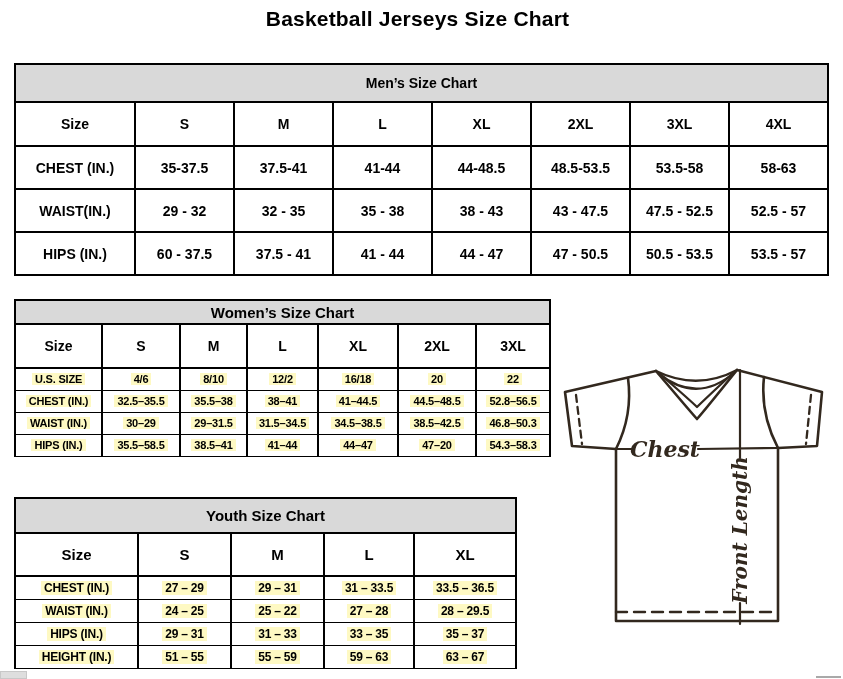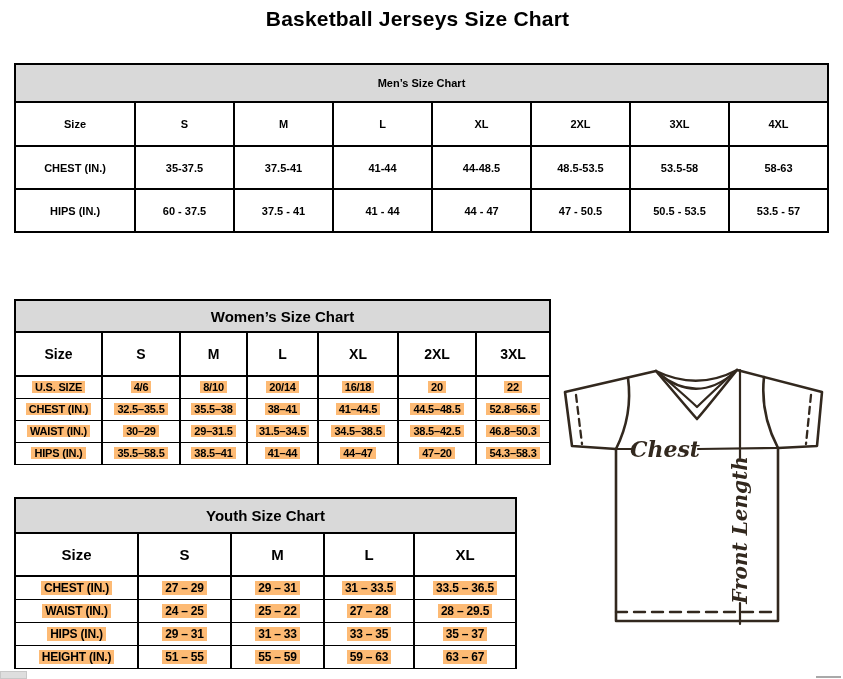--- a/index.html
+++ b/index.html
@@ -36,39 +36,39 @@
     padding: 0;
     overflow: hidden;
     white-space: nowrap;
   }
   td.band { background: #d9d9d9; font-size: 15px; }
 
   
   .mens tr.band-row { height: 38px; }
   .mens tr.size-row { height: 44px; }
   .mens tr.data-row { height: 43px; }
-  .mens td { font-size: 11px; margin-top: 20px; }
+  .mens td { font-size: 14px; margin-top: 20px; }
 
   
-  .womens tr.band-row { height: 32px; }
+  .womens tr.band-row { height: 24px; }
   .womens tr.size-row { height: 44px; font-size: 14px; }
   .womens tr.size-row td { font-size: 14px; }
   .womens tr.data-row { height: 22px; }
   .womens tr.data-row td { font-size: 11px; letter-spacing: -0.2px; border-width: 1px 2px; }
   .womens tr.size-row td { border-bottom-width: 2px; }
 
   
   .youth tr.band-row { height: 35px; margin-top: 34px; }
   .youth tr.size-row { height: 43px; }
   .youth tr.size-row td { font-size: 15px; }
   .youth tr.data-row { height: 23px; }
   .youth tr.data-row td { font-size: 12px; letter-spacing: -0.2px; border-width: 1px 2px; }
   .youth tr.size-row td { border-bottom-width: 2px; }
 
-  .hl { background: #fdba74; padding: 0 3px; }
+  .hl { background: #fef9c3; padding: 0 3px; }
 
   .jersey { position: absolute; left: 552px; top: 360px; width: 292px; height: 266px; }
   .jersey text {
     font-family: "DejaVu Serif", serif;
     font-style: italic;
     font-weight: bold;
     fill: #32281e;
   }
 
   .scroll-thumb-left {
@@ -115,20 +115,30 @@
       <td>CHEST (IN.)</td>
       <td>35-37.5</td>
       <td>37.5-41</td>
       <td>41-44</td>
       <td>44-48.5</td>
       <td>48.5-53.5</td>
       <td>53.5-58</td>
       <td>58-63</td>
     </tr>
     <tr class="data-row">
+      <td>WAIST(IN.)</td>
+      <td>29 - 32</td>
+      <td>32 - 35</td>
+      <td>35 - 38</td>
+      <td>38 - 43</td>
+      <td>43 - 47.5</td>
+      <td>47.5 - 52.5</td>
+      <td>52.5 - 57</td>
+    </tr>
+    <tr class="data-row">
       <td>HIPS (IN.)</td>
       <td>60 - 37.5</td>
       <td>37.5 - 41</td>
       <td>41 - 44</td>
       <td>44 - 47</td>
       <td>47 - 50.5</td>
       <td>50.5 - 53.5</td>
       <td>53.5 - 57</td>
     </tr>
     </tbody>
@@ -156,21 +166,21 @@
       <td>M</td>
       <td>L</td>
       <td>XL</td>
       <td>2XL</td>
       <td>3XL</td>
     </tr>
     <tr class="data-row">
       <td><span class="hl">U.S. SIZE</span></td>
       <td><span class="hl">4/6</span></td>
       <td><span class="hl">8/10</span></td>
-      <td><span class="hl">20/14</span></td>
+      <td><span class="hl">12/2</span></td>
       <td><span class="hl">16/18</span></td>
       <td><span class="hl">20</span></td>
       <td><span class="hl">22</span></td>
     </tr>
     <tr class="data-row">
       <td><span class="hl">CHEST (IN.)</span></td>
       <td><span class="hl">32.5–35.5</span></td>
       <td><span class="hl">35.5–38</span></td>
       <td><span class="hl">38–41</span></td>
       <td><span class="hl">41–44.5</span></td>

